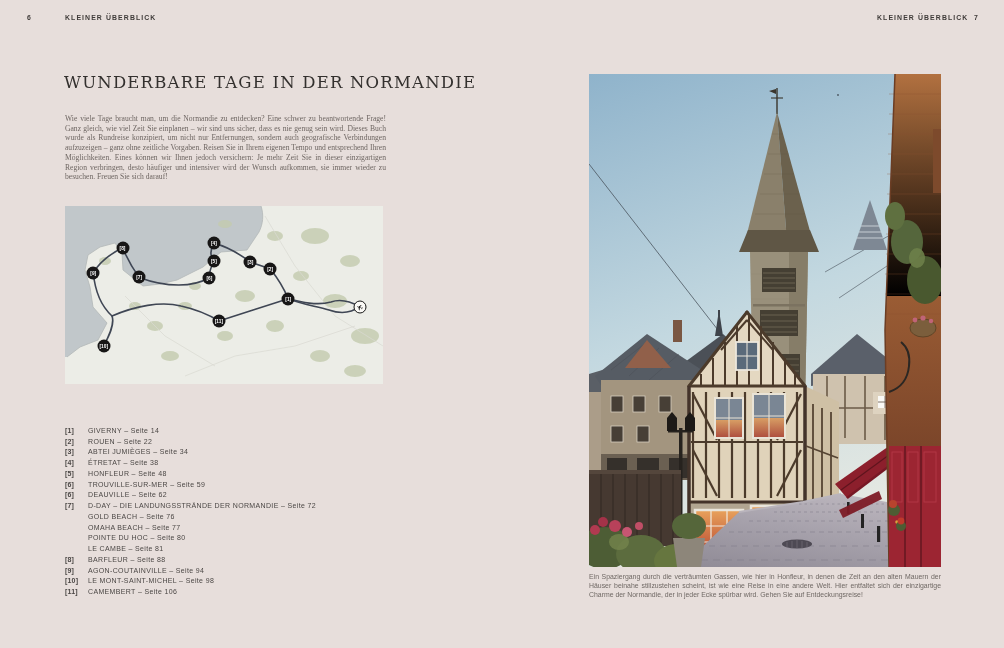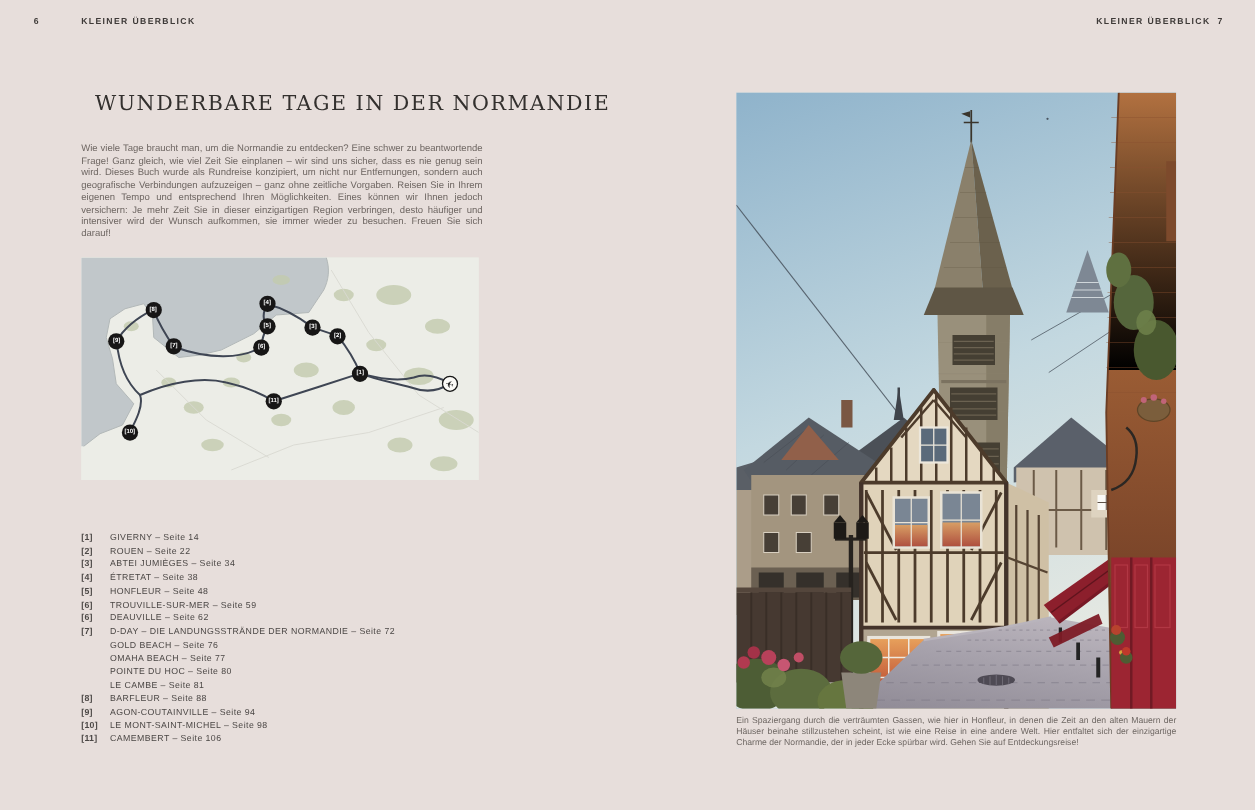--- a/index.html
+++ b/index.html
@@ -10,27 +10,27 @@
     font-family:"Liberation Sans",sans-serif;color:#4b4745;
   }
   
   .runhead{position:absolute;top:14px;font-size:6.9px;letter-spacing:1.1px;color:#3e3a38;font-weight:bold;}
   .pnum-left{left:27px;}
   .head-left{left:65px;}
   .head-right{left:877px;}
   .pnum-right{left:974px;}
   
   .title{
-    position:absolute;left:76px;top:73px;width:430px;
+    position:absolute;left:64px;top:73px;width:430px;
     font-family:"DejaVu Serif","Liberation Serif",serif;
     font-size:16.5px;letter-spacing:1.2px;color:#33302e;font-weight:400;
   }
   .intro{
     position:absolute;left:65px;top:114px;width:321px;
-    font-size:7.6px;line-height:9.7px;color:#6e6662;text-align:justify;
+    font-size:7.6px;line-height:9.7px;color:#6e6662;text-align:justify;font-family:Liberation Serif, serif;
   }
   .map-wrap{position:absolute;left:65px;top:206px;width:318px;height:178px;background:#ecede7;}
   .map-wrap svg{position:absolute;left:0;top:0;width:100%;height:100%;}
   .map-marker{
     position:absolute;width:13px;height:13px;border-radius:50%;
     background:#171616;color:#ffffff;display:flex;align-items:center;justify-content:center;
     font-size:4.8px;font-weight:bold;transform:translate(-50%,-50%);z-index:3;
   }
   .map-plane{
     position:absolute;width:13px;height:13px;border-radius:50%;

